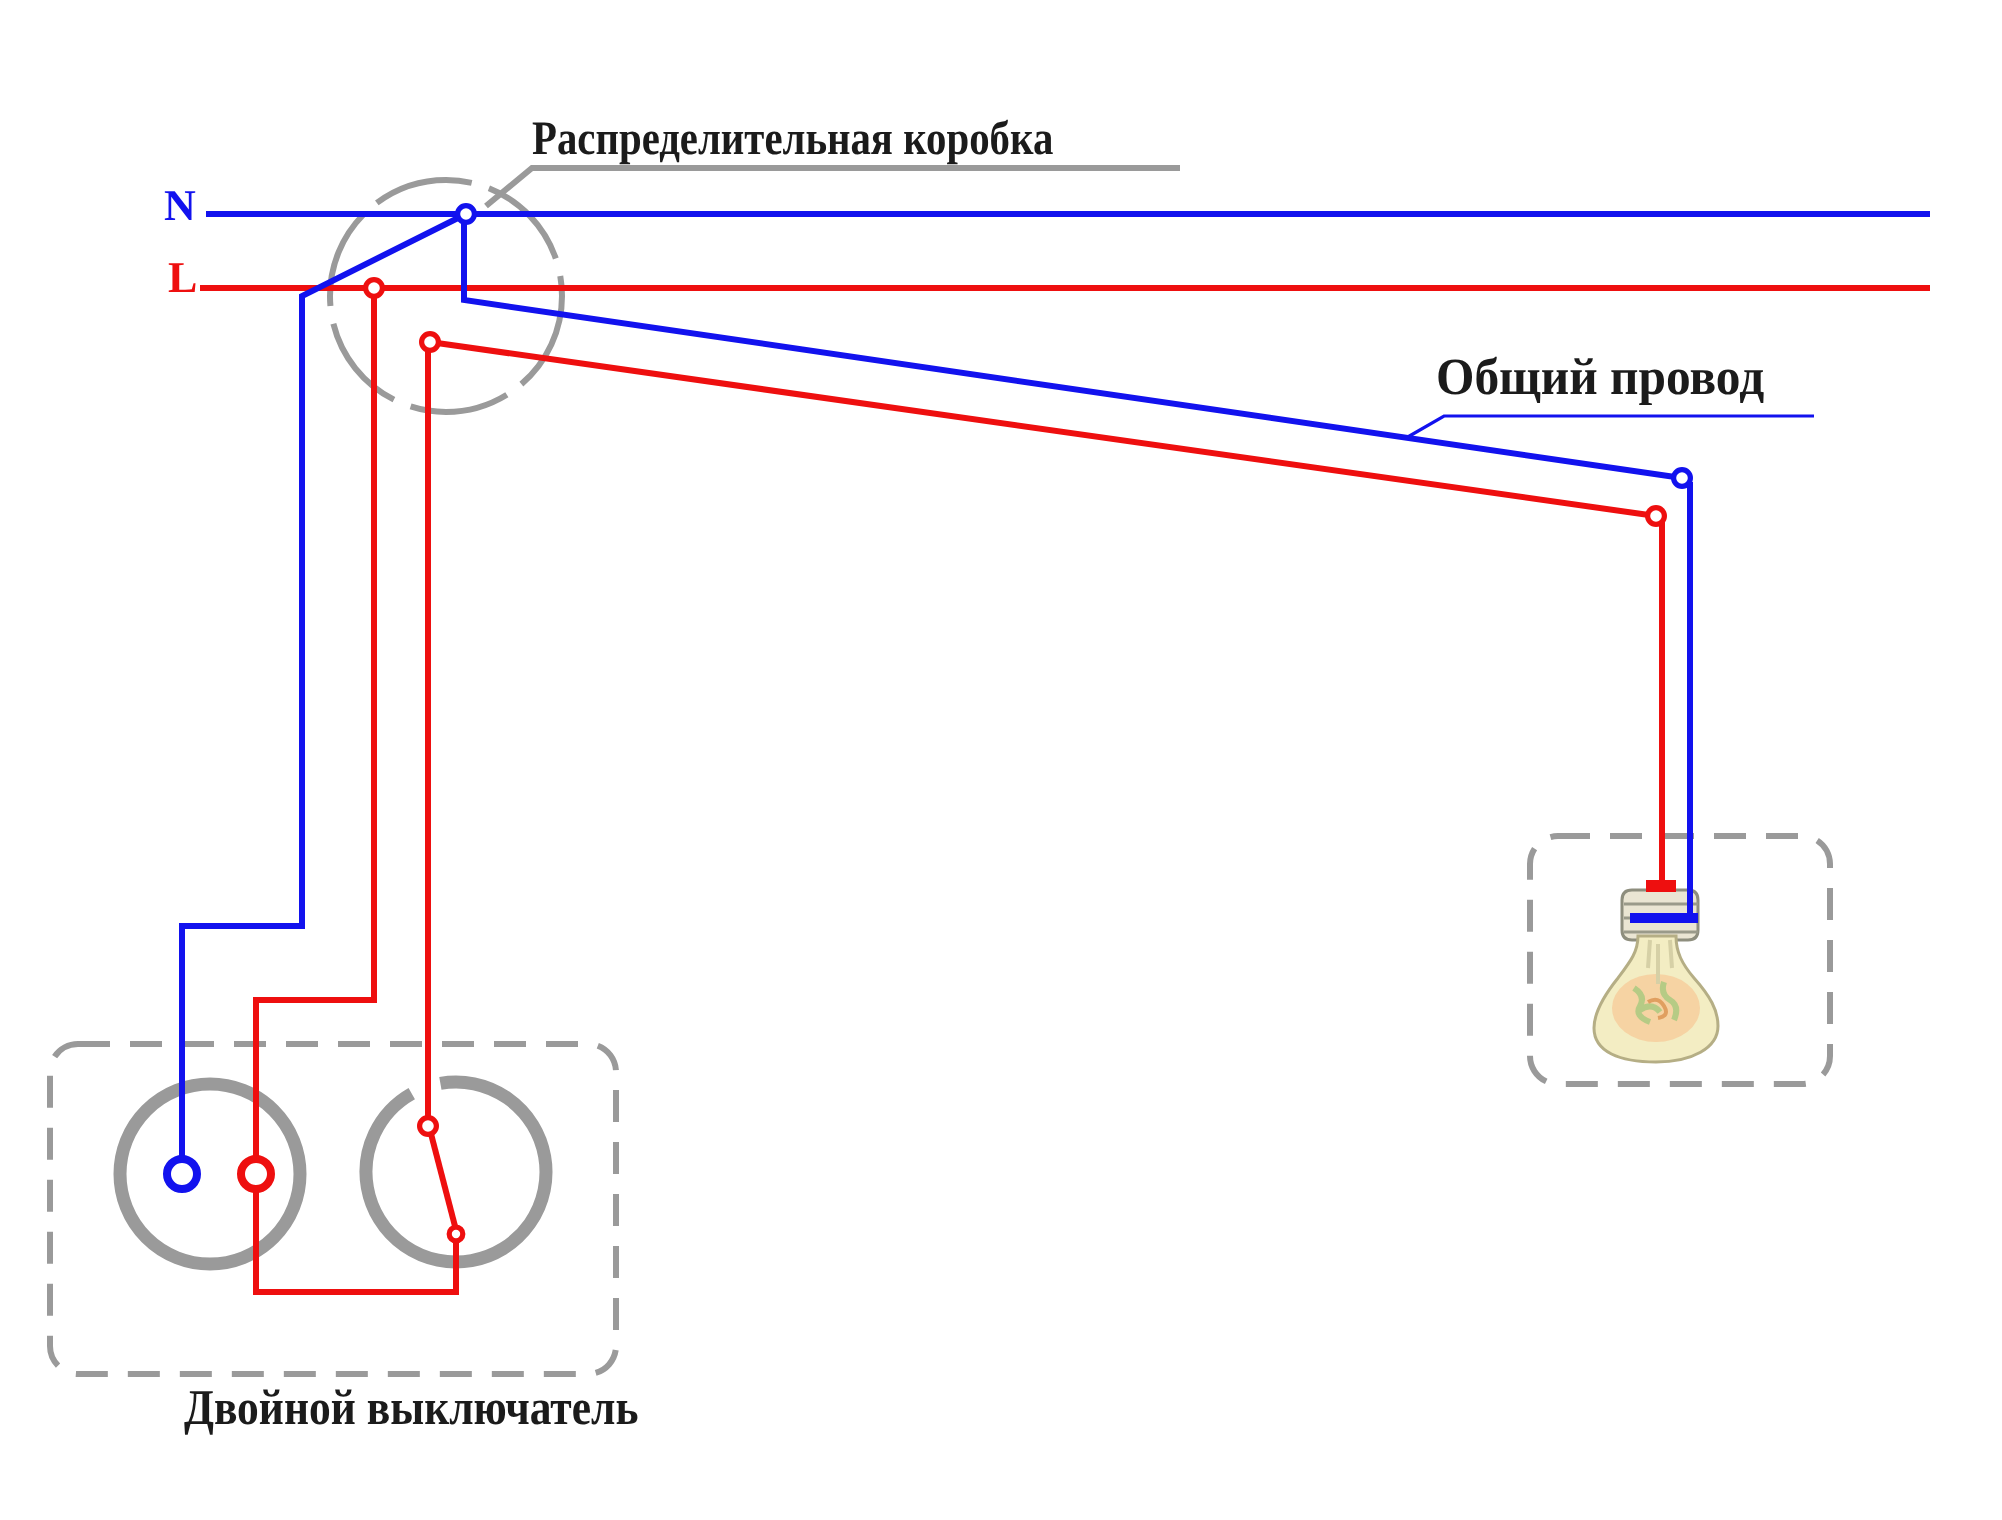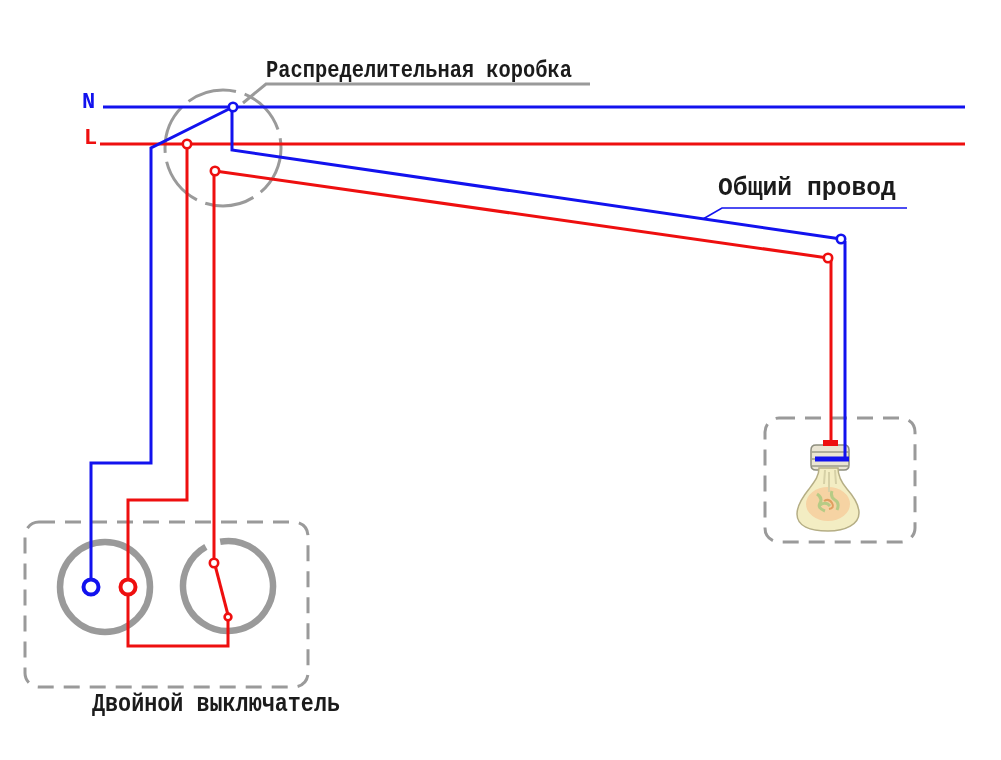--- a/index.html
+++ b/index.html
@@ -1,19 +1,19 @@
 <!DOCTYPE html>
 <html style="--neutral-wire: #1212ee; --line-wire: #ee0f0f; --outline-gray: #9a9a9a; --label-text: #1b1b1b; --background: #ffffff; --bulb-glass: #f3edc3; --bulb-glow: #f6cc9b; --bulb-filament: #b2ca84; --bulb-cap: #eae5d3;"><head>
 <meta charset="utf-8">
 <style>
   html,body{margin:0;padding:0;background:#fff;}
   .canvas{
     position:relative;width:1001px;height:760px;
     background:var(--background,#fff);overflow:hidden;
-    font-family:Liberation Mono, monospace;
+    font-family:Liberation Serif, serif;
   }
   svg.diagram{position:absolute;left:0;top:0;}
   .lbl{
     position:absolute;font-weight:bold;color:var(--label-text,#1b1b1b);
     white-space:nowrap;line-height:1.15;transform-origin:left top;
   }
   .lbl-junction{left:266px;top:57px;font-size:24px;transform:scaleX(.85);}
   .lbl-common{left:718px;top:174px;font-size:26px;transform:scaleX(.95);}
   .lbl-switch{left:92px;top:691px;font-size:25px;transform:scaleX(.87);}
   .lbl-n{left:82px;top:90px;font-size:22px;color:var(--neutral-wire,#1212ee);}

